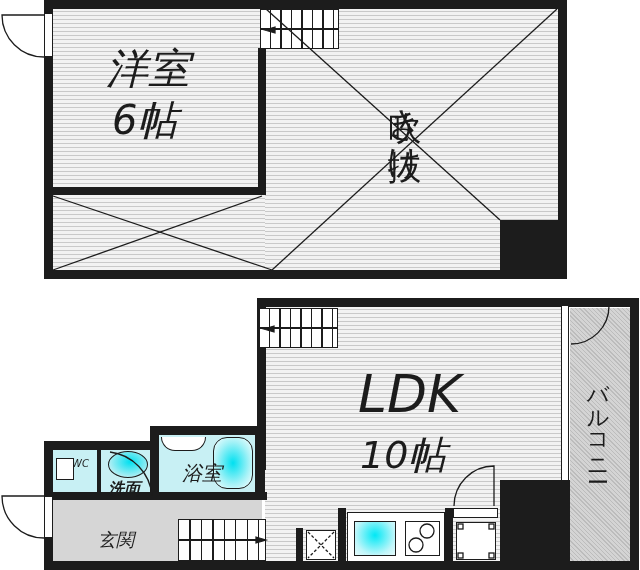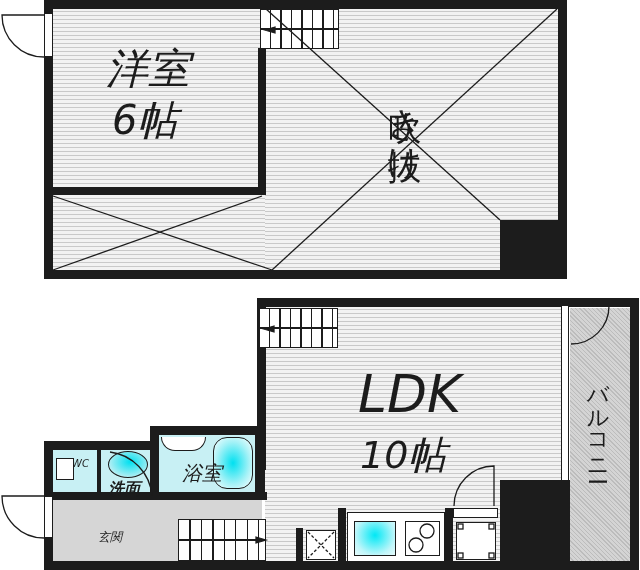--- a/index.html
+++ b/index.html
@@ -105,21 +105,21 @@
   <div class="abs" style="left:108px;top:451px;width:40px;height:27px;border:1.5px solid #1c1c1c;border-radius:50%;box-sizing:border-box;background:radial-gradient(ellipse at 55% 40%, #00e0f0 0%, #c8f0f4 80%);"></div>
 
   <div class="abs" style="left:56px;top:458px;width:18px;height:22px;border:1.5px solid #1c1c1c;box-sizing:border-box;background:#fff;"></div>
 
   <div class="label" style="left:358px;top:368px;font-size:52px;">LDK</div>
   <div class="label" style="left:360px;top:436px;font-size:38px;">10帖</div>
   <div class="vlabel" style="left:587px;top:370px;font-size:22px;">バルコニー</div>
   <div class="label" style="left:72px;top:459px;font-size:10px;">WC</div>
   <div class="label" style="left:108px;top:481px;font-size:16px;font-weight:bold;">洗面</div>
   <div class="label" style="left:162px;top:463px;font-size:20px;margin-left:20px;">浴室</div>
-  <div class="label" style="left:98px;top:531px;font-size:12px;">玄関</div>
+  <div class="label" style="left:98px;top:531px;font-size:18px;">玄関</div>
 </div>
 
 <svg class="overlay" width="640" height="570">
   <g stroke="#1c1c1c" stroke-width="1.3" fill="none">
 
     <line x1="266" y1="9" x2="500" y2="220"></line>
     <line x1="557" y1="9" x2="272" y2="270"></line>
 
     <line x1="53" y1="196" x2="272" y2="270"></line>
     <line x1="262" y1="196" x2="53" y2="270"></line>

